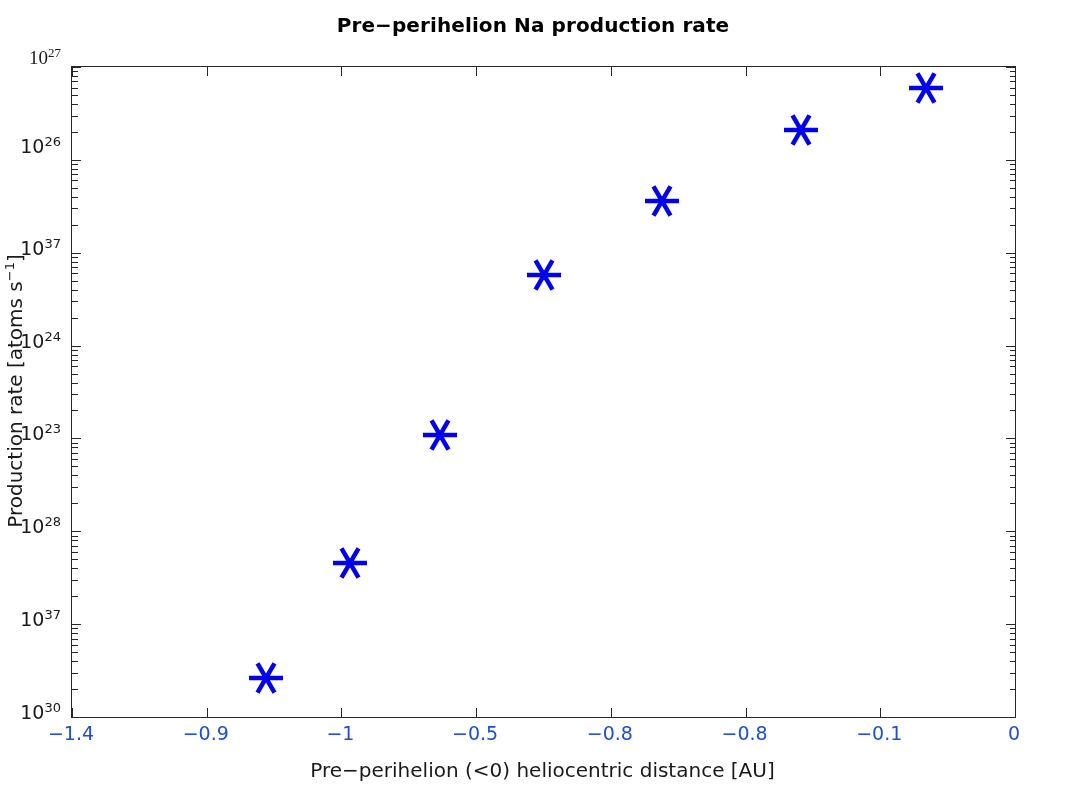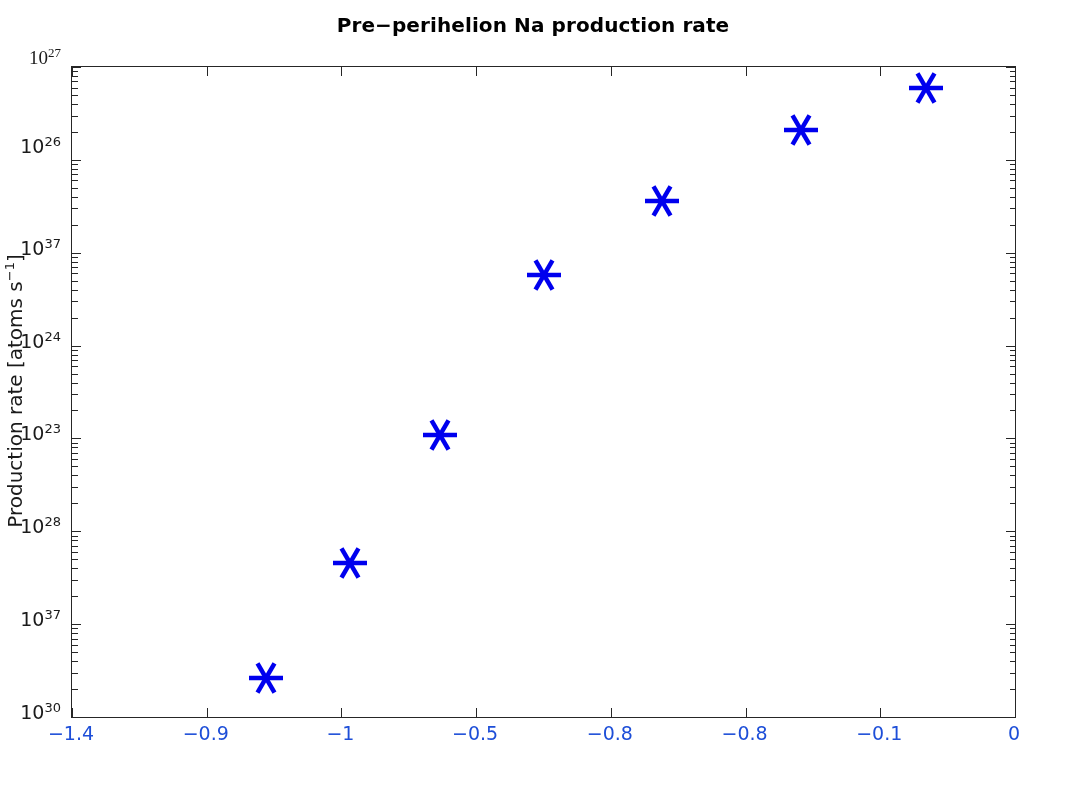--- a/index.html
+++ b/index.html
@@ -375,14 +375,15 @@
       <div class="yticklabel" style="top: 703px;"><span>10</span><span class="exp">30</span></div>
       <div class="yticklabel" style="top: 610.143px;"><span>10</span><span class="exp">37</span></div>
       <div class="yticklabel" style="top: 517.286px;"><span>10</span><span class="exp">28</span></div>
       <div class="yticklabel" style="top: 424.429px; text-align: right;"><span>10</span><span class="exp">23</span></div>
       <div class="yticklabel" style="top: 331.571px;"><span>10</span><span class="exp">24</span></div>
       <div class="yticklabel" style="top: 238.714px;"><span>10</span><span class="exp">37</span></div>
       <div class="yticklabel" style="top: 137px;"><span>10</span><span class="exp">26</span></div>
       <div class="yticklabel" style="top: 48px; font-family: Liberation Serif, serif;"><span>10</span><span class="exp">27</span></div>
     </div>
 
+  <div id="xlabel">Pre−perihelion (&lt;0) heliocentric distance [AU]</div>
 
 </div>
 
 </body></html>

